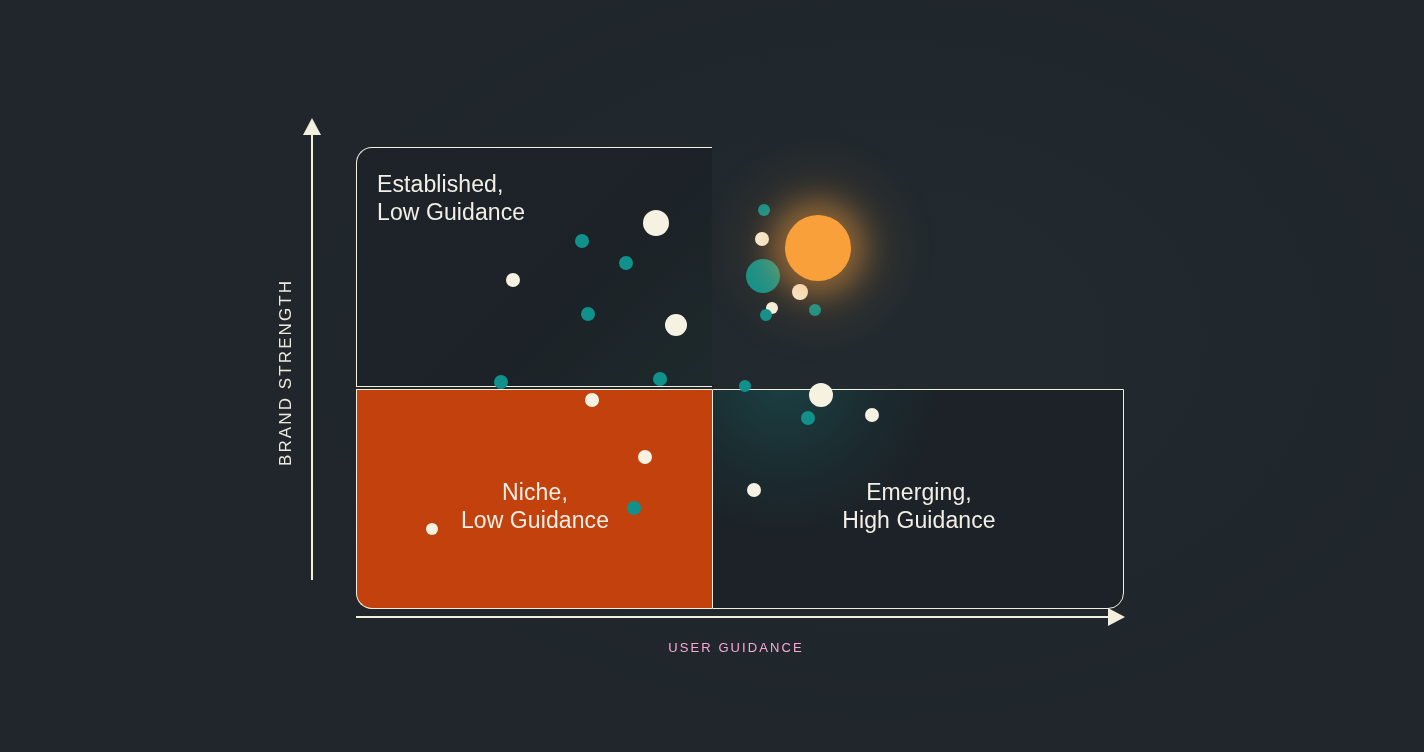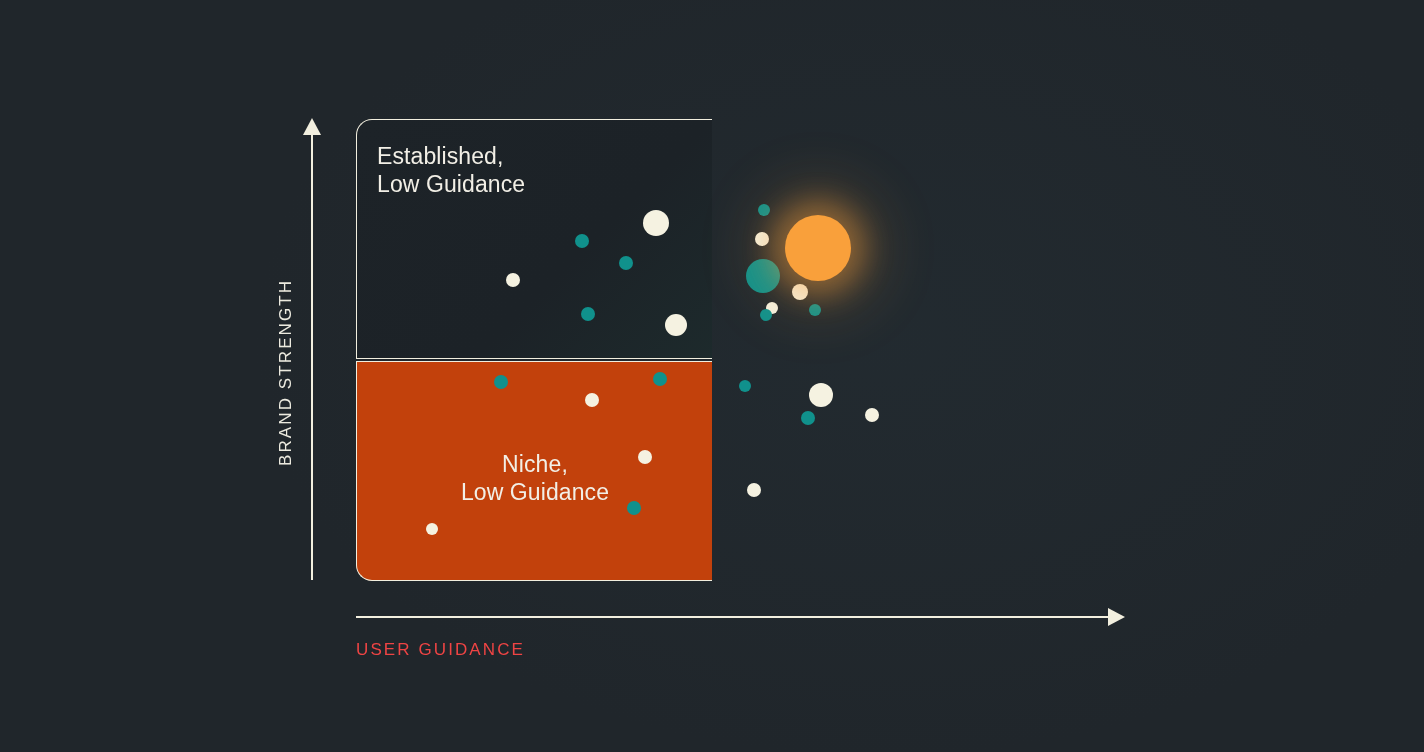--- a/index.html
+++ b/index.html
@@ -70,38 +70,40 @@
     color: #eceadf;
     font-size: 17px;
     letter-spacing: 2.1px;
     white-space: nowrap;
   }
   #x-axis-label {
     position: absolute;
     left: 356px;
     top: 640px;
     width: 760px;
-    color: #ef4444;
-    font-size: 17px;
+    text-align: center;
+    color: #f9a8d4;
+    font-size: 13px;
     letter-spacing: 2.1px;
   }
 
   
   #matrix {
     position: absolute;
     left: 356px;
     top: 119px;
     width: 768px;
     height: 462px;
   }
 
   .quadrant {
     position: absolute;
     box-sizing: border-box;
     overflow: hidden;
+    margin-top: 28px;
   }
   
   #quad-established {
     left: 0; top: 0; width: 356px; height: 240px;
     border: 1.6px solid #f2efdf;
     border-right: none;
     border-top-left-radius: 16px;
     background: linear-gradient(135deg, #1d2328 0%, #1c2227 60%, #1d2a2c 100%);
   }
   
@@ -190,20 +192,24 @@
       <div class="quad-label" id="label-established">Established,
 Low Guidance</div>
     </div>
 
 
     <div class="quadrant" id="quad-niche">
       <div class="quad-label" id="label-niche">Niche,
 Low Guidance</div>
     </div>
 
+    <div class="quadrant" id="quad-emerging">
+      <div class="quad-label" id="label-emerging">Emerging,
+High Guidance</div>
+    </div>
 
     <div id="dots-layer">
         <div class="dot cream" style="left: 300.288px; top: 104.412px; width: 26px; height: 26px;"></div>
         <div class="dot cream" style="left: 156.672px; top: 160.776px; width: 14px; height: 14px;"></div>
         <div class="dot cream" style="left: 320.256px; top: 206.052px; width: 22px; height: 22px;"></div>
         <div class="dot cream" style="left: 405.504px; top: 119.658px; width: 14px; height: 14px;"></div>
         <div class="dot cream" style="left: 443.904px; top: 173.25px; width: 16px; height: 16px;"></div>
         <div class="dot cream" style="left: 416.256px; top: 189.42px; width: 12px; height: 12px;"></div>
         <div class="dot cream" style="left: 235.776px; top: 281.358px; width: 14px; height: 14px;"></div>
         <div class="dot cream" style="left: 288.768px; top: 338.184px; width: 14px; height: 14px;"></div>

